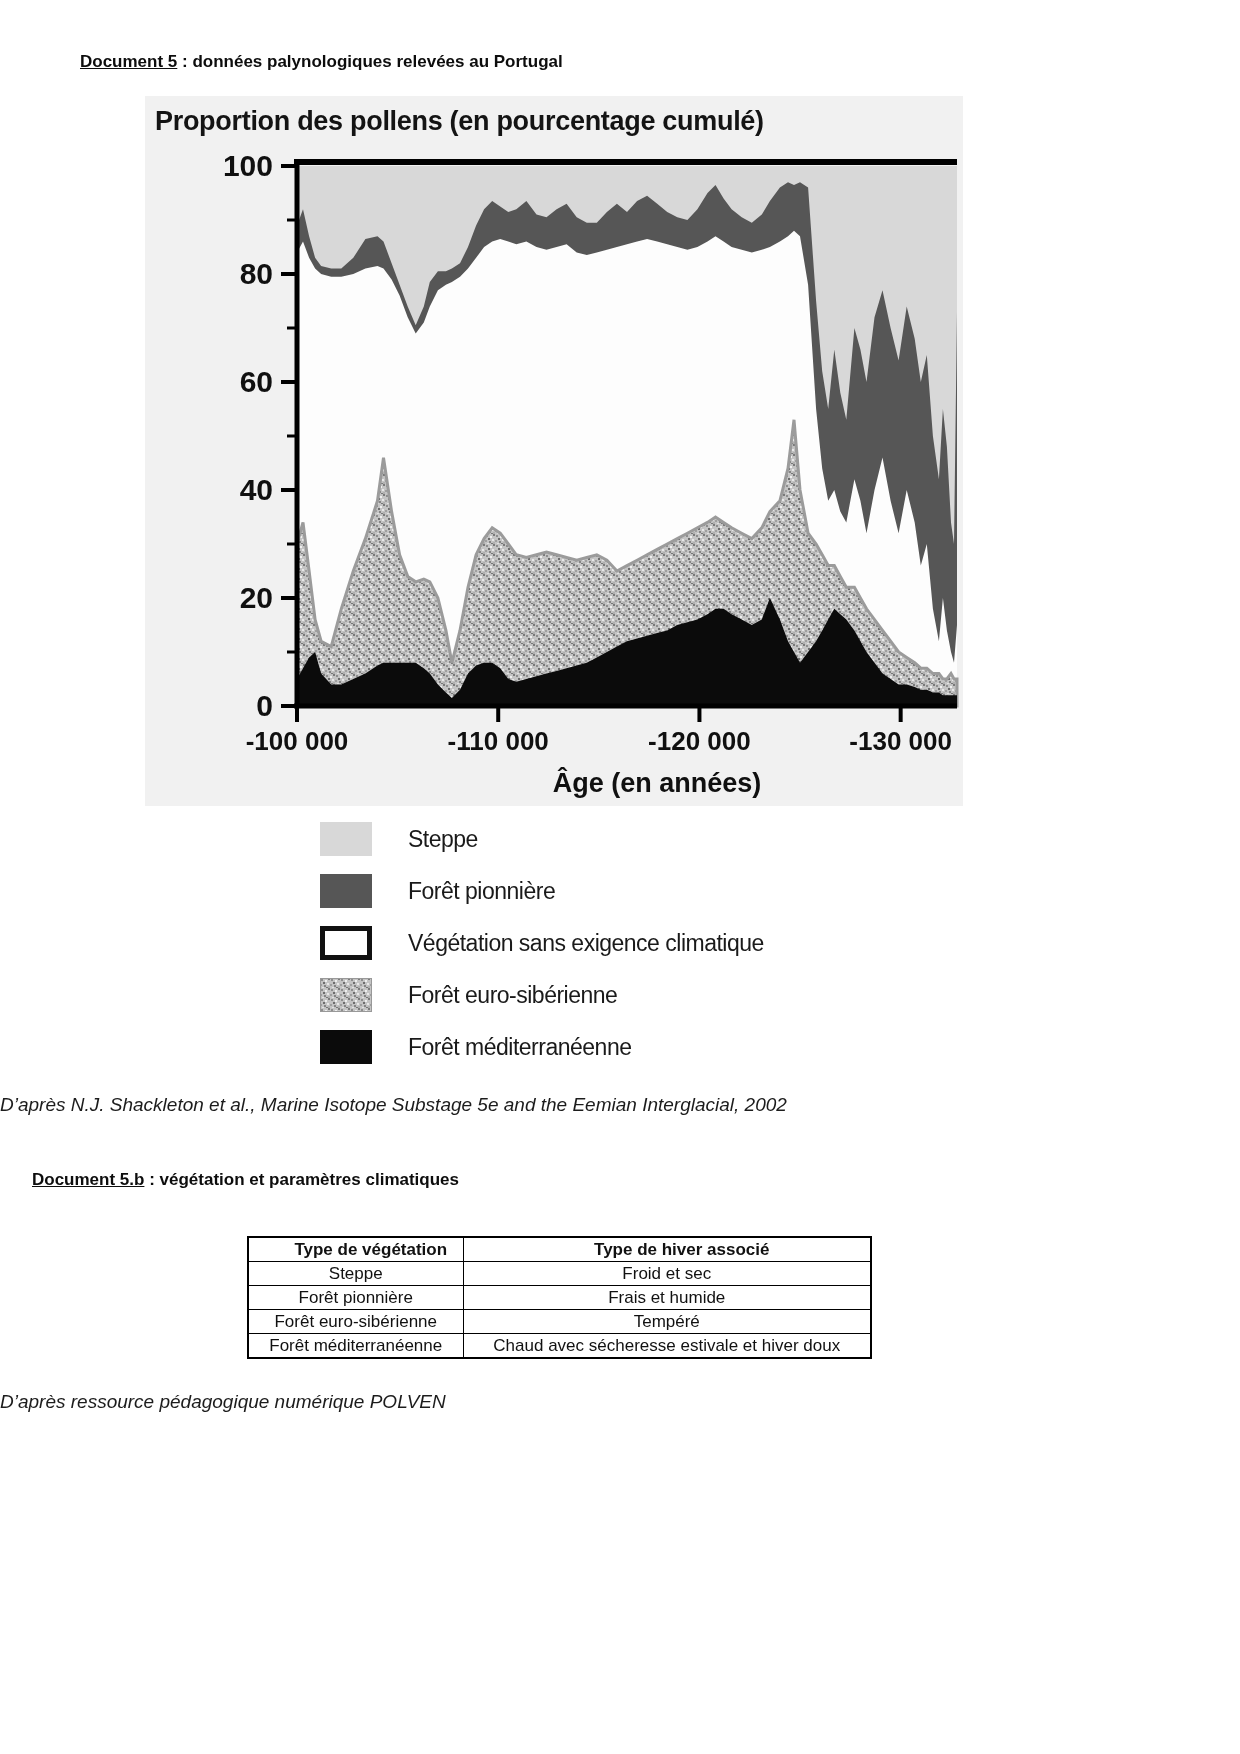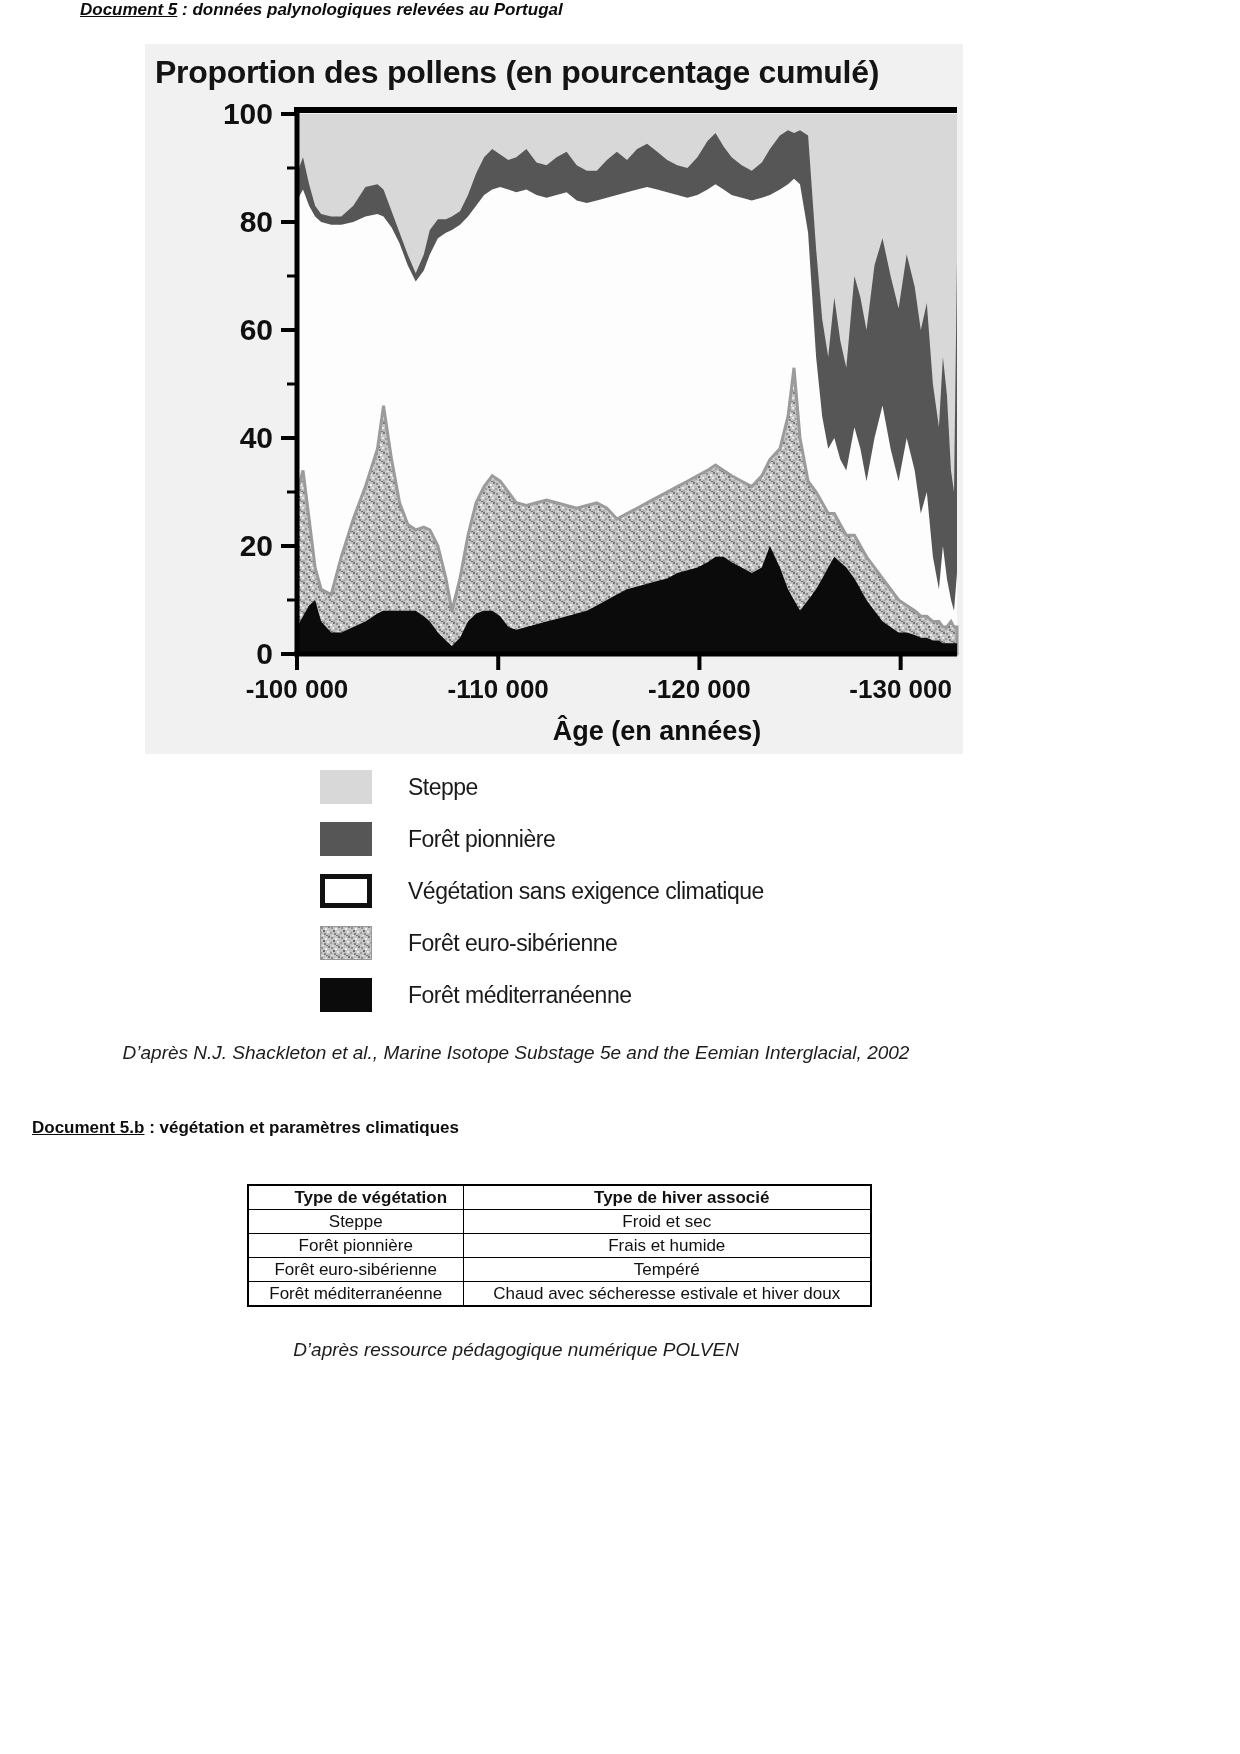--- a/index.html
+++ b/index.html
@@ -3,41 +3,41 @@
 <meta charset="utf-8">
 <style>
   html,body{margin:0;padding:0;}
   body{
     width:1240px;height:1754px;background:#ffffff;
     font-family:"Liberation Sans",sans-serif;color:#111;
     position:relative;overflow:hidden;
   }
   .heading{margin:0 0 0 80px;font-size:17px;font-weight:bold;color:#0d0d0d;}
   .heading .prefix{text-decoration:underline;}
-  #heading1{font-style:italic;}
+  #heading1{padding-top:52px;}
   #heading2{margin-top:22px;}
   #figure-panel{
     margin:24px 0 0 145px;width:818px;height:710px;
     background:#f1f1f1;box-sizing:border-box;
   }
   .chart-title{
-    padding:10px 0 0 10px;font-size:32px;font-weight:bold;color:#141414;
+    padding:10px 0 0 10px;font-size:27px;font-weight:bold;color:#141414;
     letter-spacing:-0.3px;height:38px;
   }
   #chart-svg{display:block;}
   #legend{margin:16px 0 0 320px;}
   .legend-item{display:flex;align-items:center;margin-bottom:18px;height:34px;}
   .legend-swatch{width:52px;height:34px;box-sizing:border-box;flex:none;}
   .sw-steppe{background:#d8d8d8;}
   .sw-foret-pionniere{background:#565656;}
   .sw-vegetation-sans-exigence-climatique{background:#ffffff;border:5px solid #111;}
   .sw-foret-mediterraneenne{background:#0b0b0b;}
   .legend-label{margin-left:36px;font-size:23px;color:#1a1a1a;letter-spacing:-0.5px;}
   .attribution{
-    margin-top:30px;padding-right:208px;text-align:center;
+    margin-top:30px;padding-right:208px;text-align:left;
     font-size:19px;font-style:italic;color:#1c1c1c;
   }
   #heading3{margin-top:54px;margin-left:32px;}
   #veg-table{
     margin:46px 0 0 247px;border-collapse:collapse;table-layout:fixed;
     width:623px;font-size:17px;
   }
   #veg-table th,#veg-table td{
     border:1px solid #000;text-align:center;padding:1px 6px;height:21px;
     overflow:hidden;white-space:nowrap;

